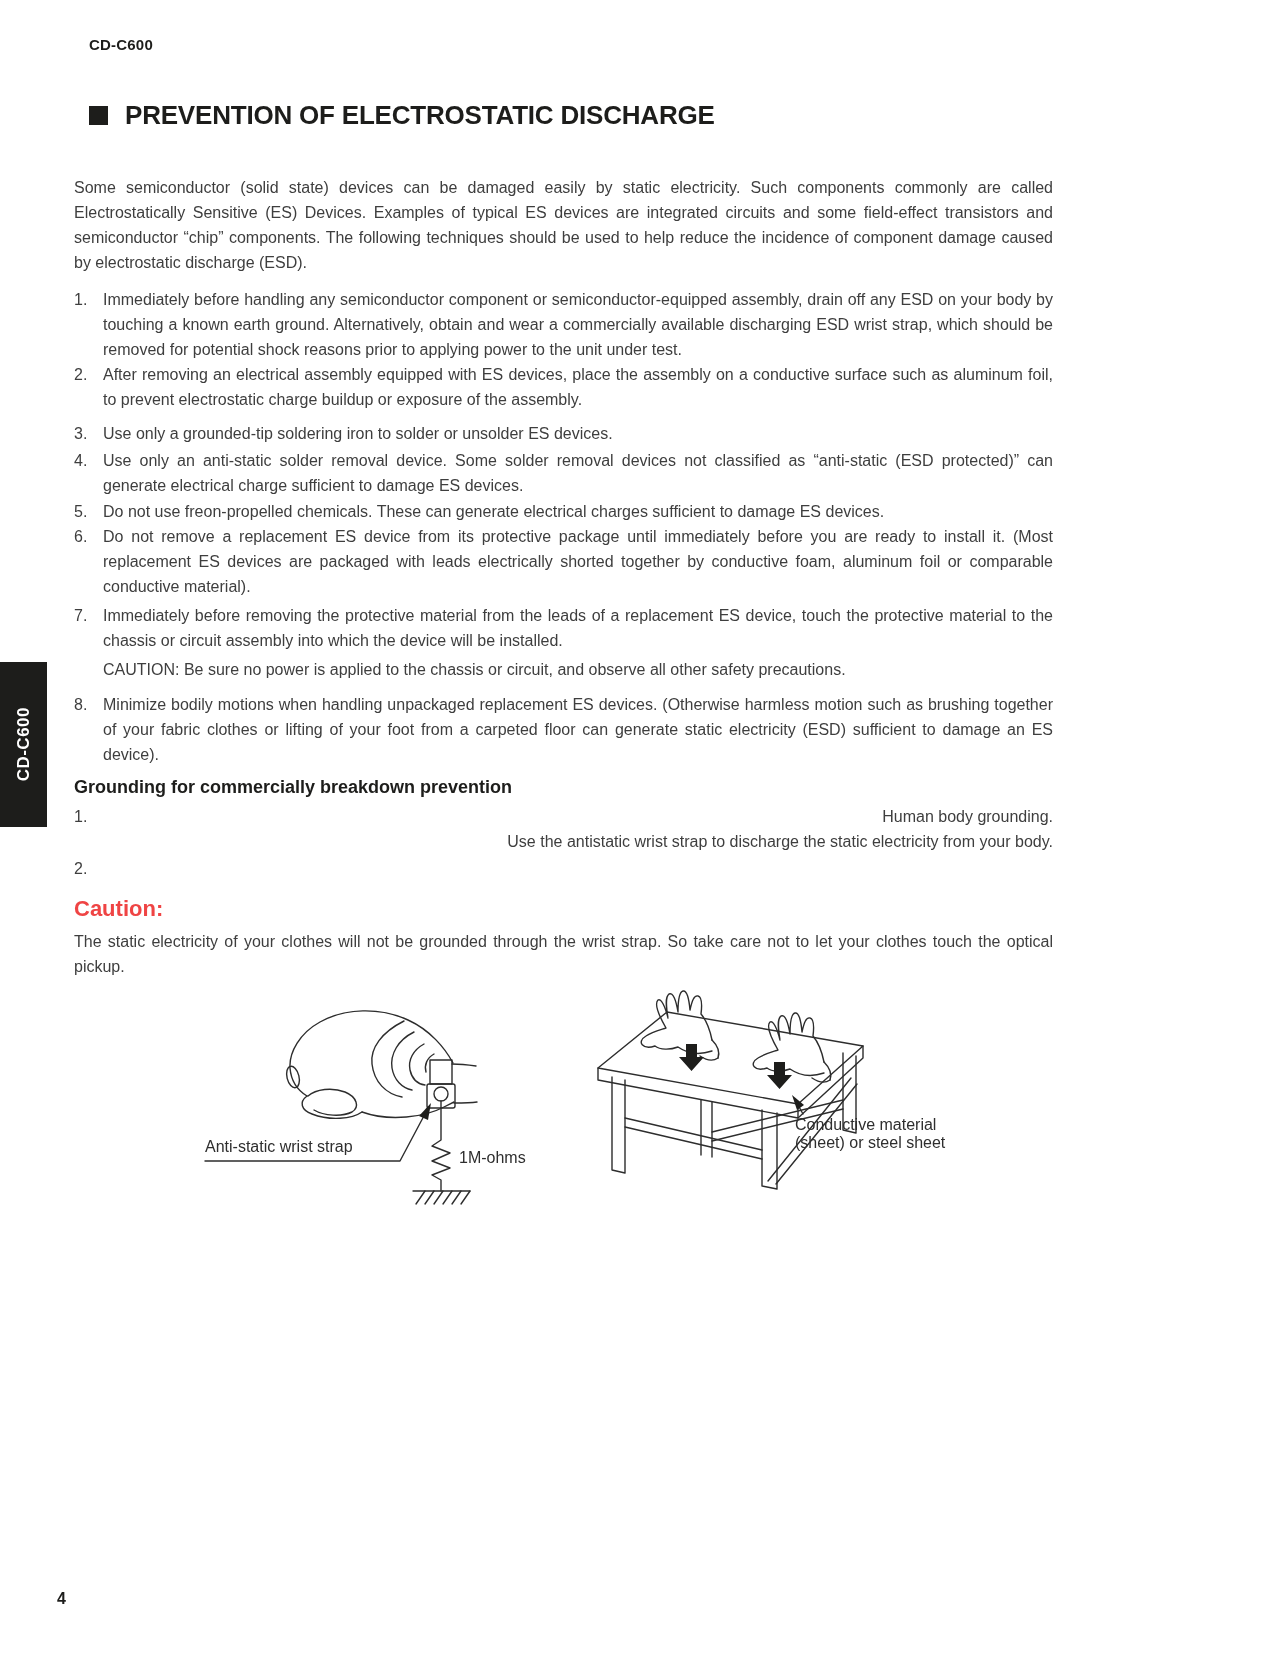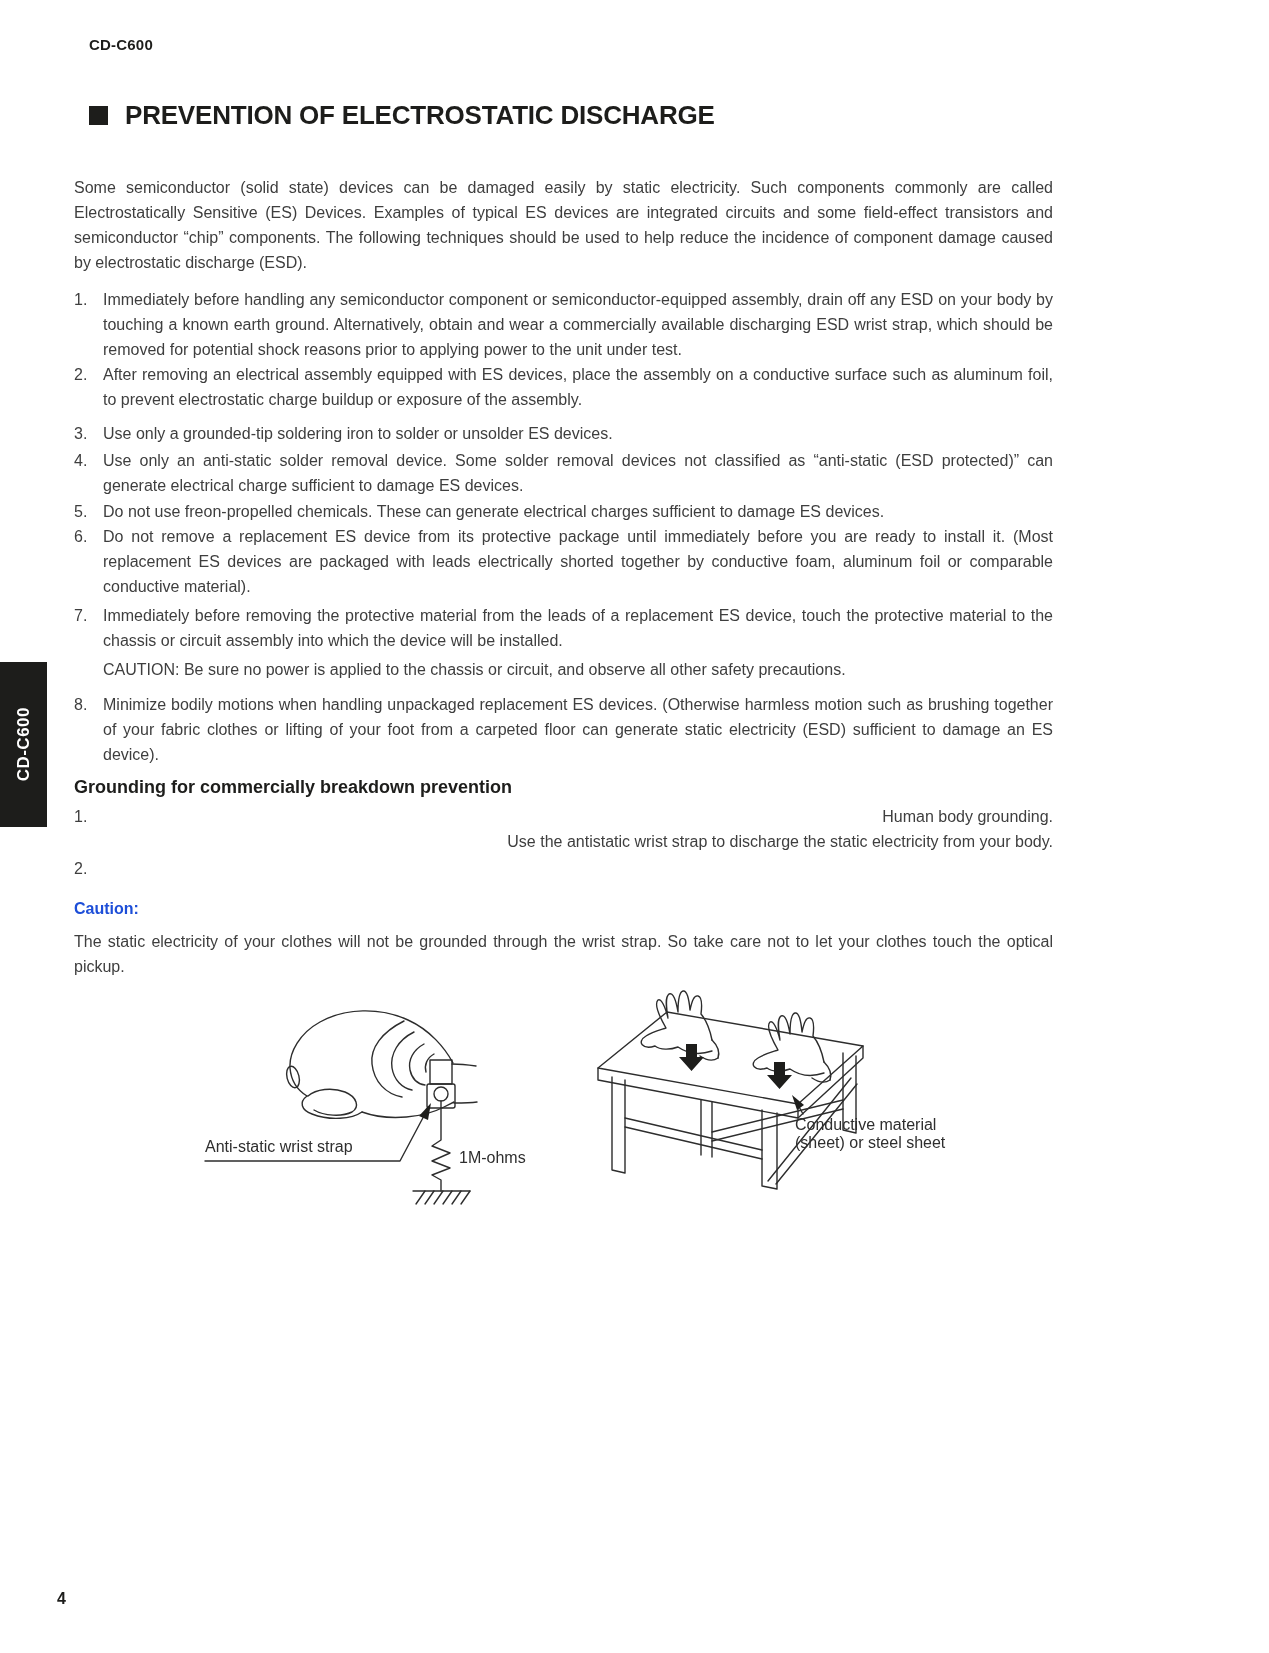--- a/index.html
+++ b/index.html
@@ -25,21 +25,21 @@
   .item-text { flex:1; text-align:justify; }
   .item-note { margin-top:4px; }
   .mb0{margin-bottom:0;} .mb1{margin-bottom:1px;} .mb2{margin-bottom:2px;}
   .mb4{margin-bottom:4px;} .mb9{margin-bottom:9px;} .mb10{margin-bottom:10px;} .mb17{margin-bottom:17px;}
   .sub-heading {
     font-size:18px; line-height:22px; font-weight:bold; color:#1d1d1b;
     margin:0 0 6px 0; text-align:left;
   }
   .g-item { display:flex; }
   .caution-heading {
-    font-size:16px; line-height:22px; font-weight:bold; color:#1d4ed8;
+    font-size:22px; line-height:22px; font-weight:bold; color:#ef4444;
     margin:0 0 9px 0; text-align:left;
   }
   .caution-body { text-align:justify; }
 
   .sidebar-tab {
     position:absolute; left:0; top:662px; width:47px; height:165px;
     background:#1d1d1b; display:flex; align-items:center; justify-content:center;
   }
   .sidebar-tab span {
     writing-mode:vertical-rl; transform:rotate(180deg);

